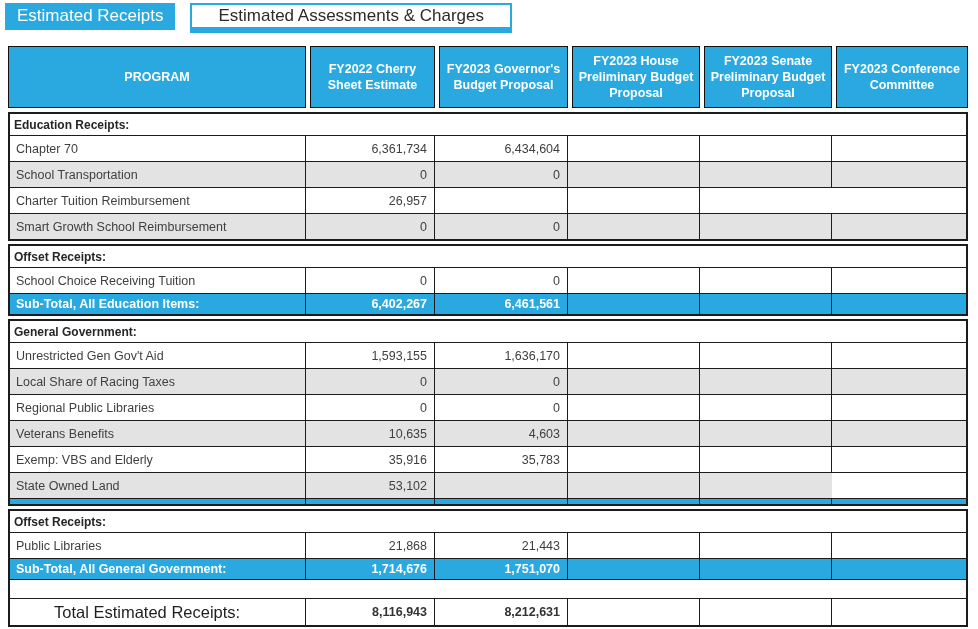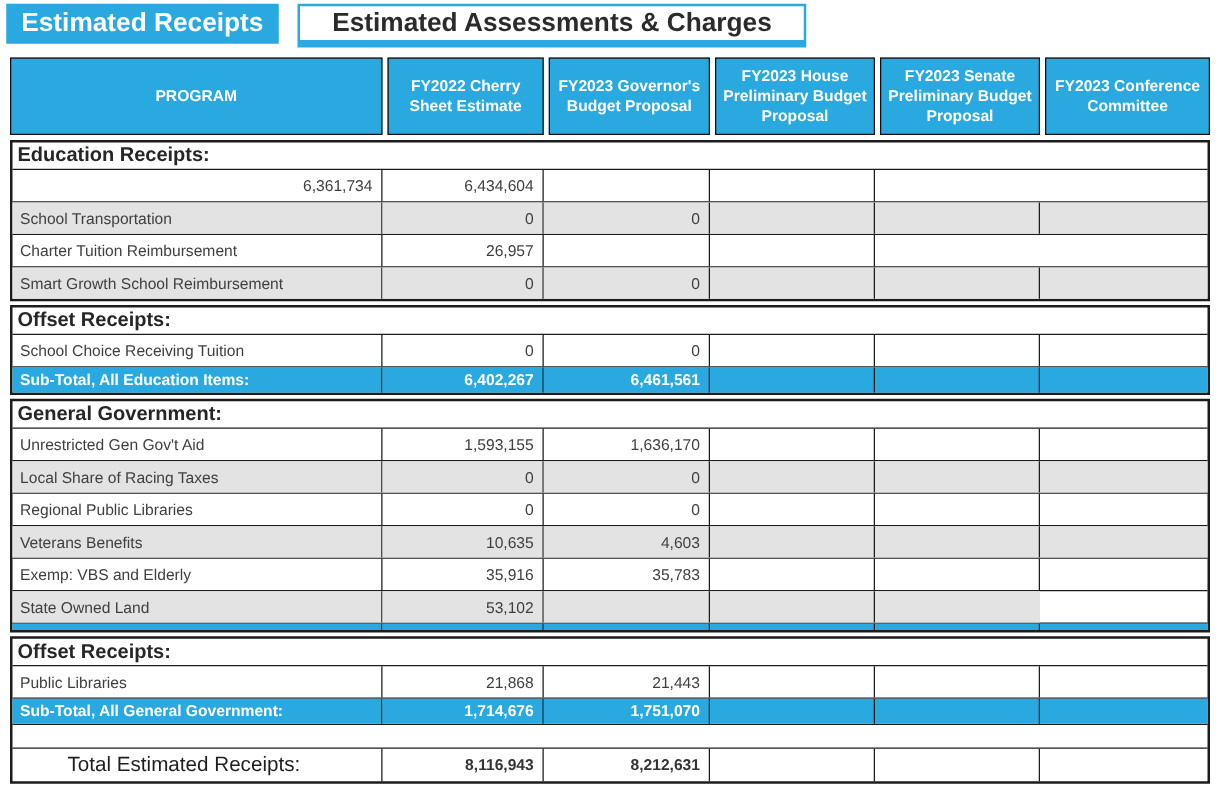--- a/index.html
+++ b/index.html
@@ -10,21 +10,21 @@
   }
   *{box-sizing:border-box;}
   html,body{margin:0;padding:0;}
   body{
     width:978px;height:629px;position:relative;background:#fff;
     font-family:"Liberation Sans", sans-serif;color:var(--text);
     overflow:hidden;
   }
   
   .tabs{position:absolute;top:3px;left:5px;display:flex;gap:15px;align-items:flex-start;}
-  .tab{font-size:21px;line-height:1.2;cursor:pointer;white-space:nowrap;font-weight:bold;}
+  .tab{font-size:17px;line-height:1.2;cursor:pointer;white-space:nowrap;}
   .tab.active{
     background:var(--accent);color:#fff;padding:3px 12px 4px;
   }
   .tab.inactive{
     background:#fff;color:#2B2B2B;padding:1px 26px 1px;
     border:2px solid var(--accent);
     border-bottom:6px solid var(--accent);
   }
   
   .table-wrap{position:absolute;left:8px;top:46px;width:960px;}
@@ -46,21 +46,21 @@
   .row + .row{border-top:1px solid var(--border);}
   .cell{
     min-height:25px;display:flex;align-items:center;
     font-size:12.5px;color:var(--text);overflow:hidden;white-space:nowrap;
   }
   .row .cell:not(:last-child){border-right:1px solid var(--border);}
   .cell.lab{padding-left:6px;justify-content:flex-start;}
   .cell.num{padding-right:7px;justify-content:flex-end;}
   .row.shade .cell{background:var(--shade);}
   .row.section .cell{
-    min-height:21px;font-weight:bold;font-size:16px;color:#262626;padding-left:4px;
+    min-height:21px;font-weight:bold;font-size:12px;color:#262626;padding-left:4px;
   }
   .row.subtotal .cell{
     background:var(--accent);color:#fff;font-weight:bold;min-height:20px;font-size:12.5px;
   }
   .row.thin .cell{background:var(--accent);min-height:5px;}
   .row.empty .cell{min-height:18px;}
   .row.total .cell{min-height:26px;font-weight:bold;color:#333;padding-left:44px;}
   .row.total .cell.lab{font-size:16.5px;font-weight:normal;color:#1F1F1F;}
 </style>
 </head>
@@ -91,20 +91,21 @@
     <div class="header-cell">
       <div class="header-cell-inner">FY2023 Conference Committee</div>
     </div>
   </div>
   <div class="body-area" id="table-body">
       <div class="block">
         <div class="row section fullspan">
           <div class="cell lab">Education Receipts:</div>
         </div>
         <div class="row data">
+          <div class="cell lab">Chapter 70</div>
           <div class="cell num">6,361,734</div>
           <div class="cell num">6,434,604</div>
           <div class="cell num"></div>
           <div class="cell num"></div>
           <div class="cell num"></div>
         </div>
         <div class="row data shade">
           <div class="cell lab">School Transportation</div>
           <div class="cell num">0</div>
           <div class="cell num">0</div>

